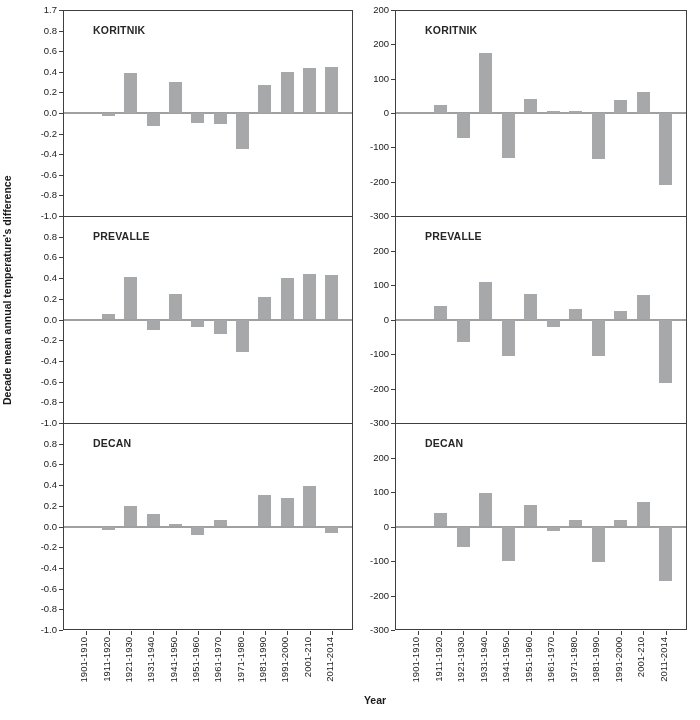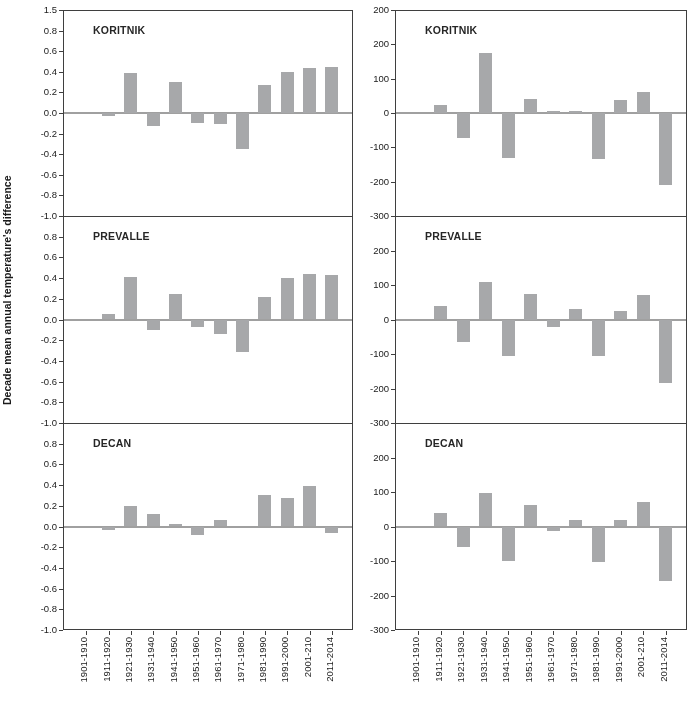--- a/index.html
+++ b/index.html
@@ -43,21 +43,21 @@
       <div class="bar" style="left: 169px; width: 13px; top: 82.1px; height: 30.9px; background: rgb(167, 168, 170);"></div>
       <div class="bar" style="left: 191.333px; width: 13px; top: 113px; height: 10.3px; background: rgb(167, 168, 170);"></div>
       <div class="bar" style="left: 213.667px; width: 13px; top: 113px; height: 11.33px; background: rgb(167, 168, 170);"></div>
       <div class="bar" style="left: 236px; width: 13px; top: 113px; height: 36.05px; background: rgb(167, 168, 170);"></div>
       <div class="bar" style="left: 258.333px; width: 13px; top: 85.19px; height: 27.81px; background: rgb(167, 168, 170);"></div>
       <div class="bar" style="left: 280.667px; width: 13px; top: 71.8px; height: 41.2px; background: rgb(167, 168, 170);"></div>
       <div class="bar" style="left: 303px; width: 13px; top: 67.68px; height: 45.32px; background: rgb(167, 168, 170);"></div>
       <div class="bar" style="left: 325.333px; width: 13px; top: 66.65px; height: 46.35px; background: rgb(167, 168, 170);"></div>
       <div class="panel-title" style="left: 93px; top: 25px;">KORITNIK</div>
       <div class="ytick-mark" style="left: 59px; top: 10px;"></div>
-      <div class="ytick-label" style="left: 25px; top: 5px; width: 32px;">1.5</div>
+      <div class="ytick-label" style="left: 25px; top: 5px; width: 32px;">1.7</div>
       <div class="ytick-mark" style="left: 59px; top: 30.6px;"></div>
       <div class="ytick-label" style="left: 25px; top: 25.6px; width: 32px;">0.8</div>
       <div class="ytick-mark" style="left: 59px; top: 51.2px;"></div>
       <div class="ytick-label" style="left: 25px; top: 46.2px; width: 32px;">0.6</div>
       <div class="ytick-mark" style="left: 59px; top: 71.8px;"></div>
       <div class="ytick-label" style="left: 25px; top: 66.8px; width: 32px;">0.4</div>
       <div class="ytick-mark" style="left: 59px; top: 92.4px;"></div>
       <div class="ytick-label" style="left: 25px; top: 87.4px; width: 32px;">0.2</div>
       <div class="ytick-mark" style="left: 59px; top: 113px;"></div>
       <div class="ytick-label" style="left: 25px; top: 108px; width: 32px;">0.0</div>
@@ -260,13 +260,14 @@
       <div class="xtick-label" style="left: 568.75px; top: 637px;">1971-1980</div>
       <div class="xtick-mark" style="left: 598.25px; top: 631px;"></div>
       <div class="xtick-label" style="left: 591.25px; top: 637px;">1981-1990</div>
       <div class="xtick-mark" style="left: 620.75px; top: 631px;"></div>
       <div class="xtick-label" style="left: 613.75px; top: 637px;">1991-2000</div>
       <div class="xtick-mark" style="left: 643.25px; top: 631px;"></div>
       <div class="xtick-label" style="left: 636.25px; top: 637px;">2001-210</div>
       <div class="xtick-mark" style="left: 665.75px; top: 631px;"></div>
       <div class="xtick-label" style="left: 658.75px; top: 637px;">2011-2014</div>
     </div>
+  <div class="x-axis-title">Year</div>
 </div>
 
 </body></html>

